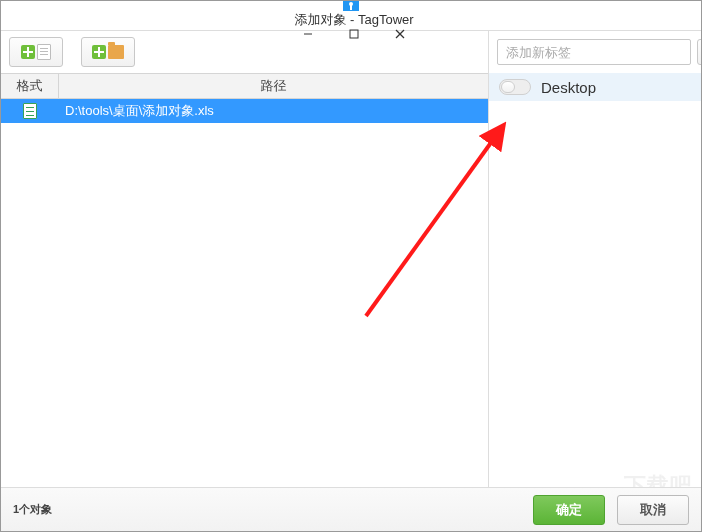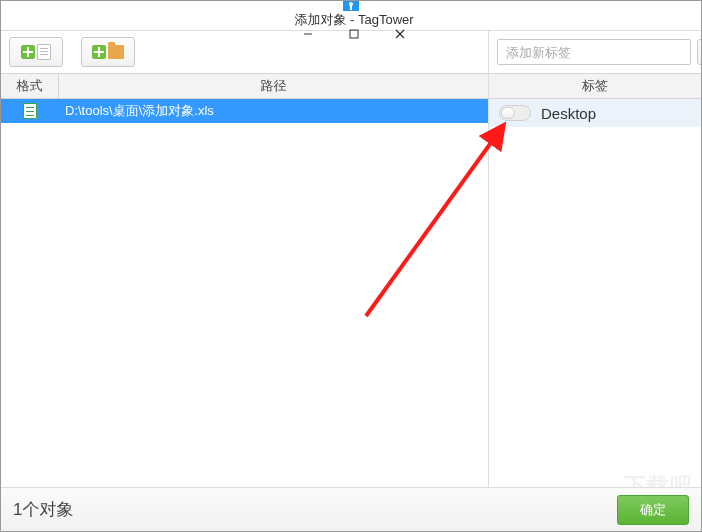--- a/index.html
+++ b/index.html
@@ -225,31 +225,31 @@
   .statusbar {
     position: absolute;
     left: 0; right: 0; bottom: 0;
     height: 44px;
     border-top: 1px solid #ddd;
     background: linear-gradient(#fafafa,#f2f2f2);
     display: flex;
     align-items: center;
     padding: 0 12px;
   }
-  .status-text { flex: 1; color: #444; font-size: 17px; }
+  .status-text { flex: 1; color: #444; font-size: 11px; font-weight: bold; }
   .btn {
     height: 30px;
     min-width: 72px;
     border-radius: 3px;
     border: 1px solid #bbb;
     background: linear-gradient(#fcfcfc,#ececec);
     color: #555;
     font-size: 13px;
     margin-left: 12px;
-    display:flex; align-items:center; justify-content:center;
+    display:flex; align-items:center; justify-content:center;font-weight:bold;
   }
   .btn.primary {
     background: linear-gradient(#7fc95c,#5bb436);
     border-color: #4fa330;
     color: #fff;
   }
 
   
   .watermark {
     position: absolute;
@@ -319,23 +319,20 @@
     </div>
   </div>
 
   <div class="right-pane">
     <div class="right-toolbar">
       <input class="search-input" type="text" placeholder="添加新标签" style="">
       <div class="addtag-btn">
         <span class="plus"></span>
       </div>
     </div>
-    <div class="col-header-row">
-      <div class="col-header col-tags-h">标签</div>
-    </div>
     <div class="tag-list">
       <div class="tag-row highlight">
         <span class="toggle"></span>
         <span>Desktop</span>
       </div>
     </div>
   </div>
 </div>
 
 <svg class="arrow-overlay" viewBox="0 0 220 220">
@@ -345,13 +342,14 @@
     </marker>
   </defs>
   <line x1="35" y1="200" x2="172" y2="10" stroke="#ff1a1a" stroke-width="4" marker-end="url(#ah)"></line>
 </svg>
 
 <div class="watermark">下载吧</div>
 
 <div class="statusbar">
   <div class="status-text">1个对象</div>
   <div class="btn primary">确定</div>
+  <div class="btn">取消</div>
 </div>
 
 </body></html>

